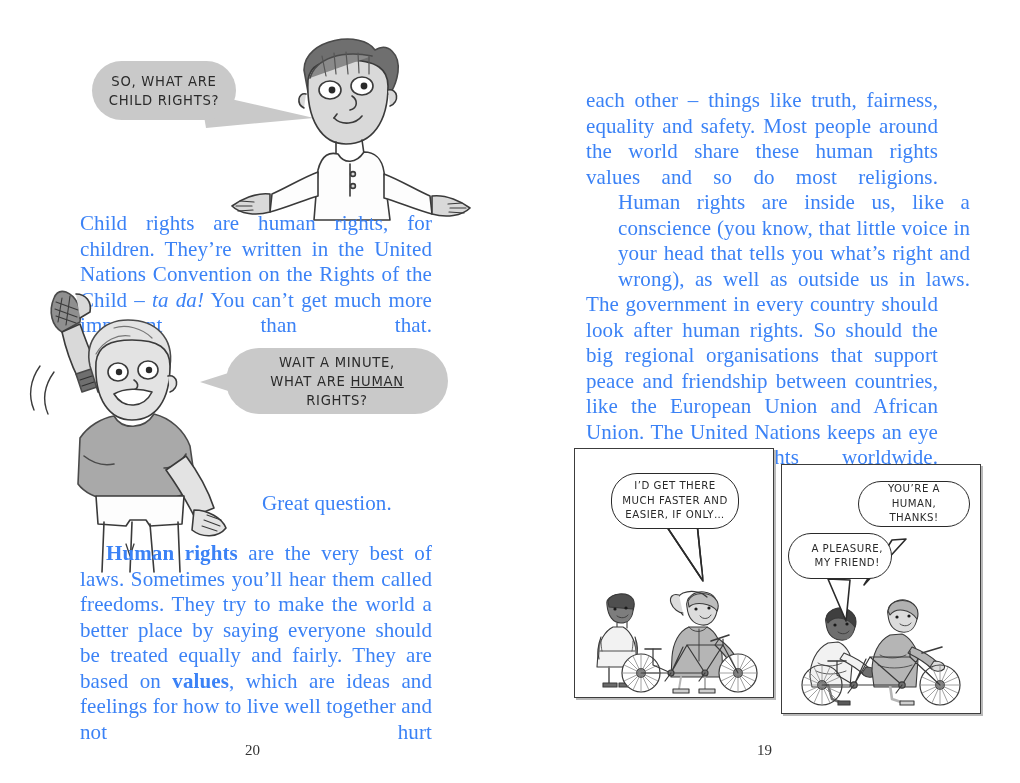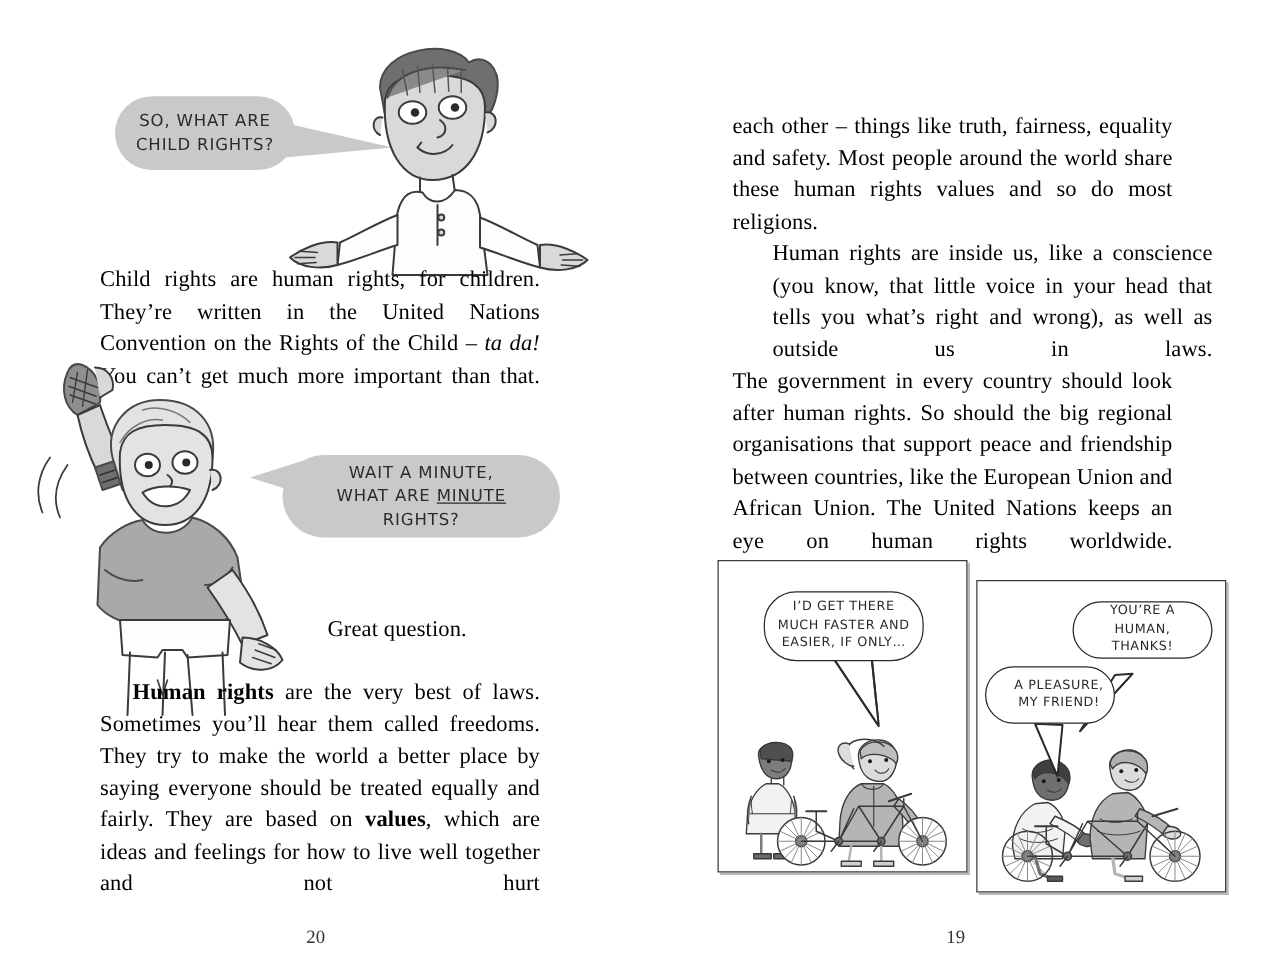--- a/index.html
+++ b/index.html
@@ -14,24 +14,24 @@
     background: #ffffff;
     overflow: hidden;
     font-family: "Liberation Serif", "DejaVu Serif", serif;
     color: #1a1a1a;
   }
 
   
   .body-text {
     position: absolute;
     font-family: "Liberation Serif", "DejaVu Serif", serif;
-    font-size: 18px;
+    font-size: 21px;
     line-height: 25.5px;
     text-align: justify;
-    color: #000000;
+    color: #3b82f6;
     letter-spacing: 0.1px;
   }
   .body-text.last-line-natural {
     text-align-last: left;
   }
   .body-text.justify-all {
     text-align-last: justify;
   }
   .indent { text-indent: 26px; }
   .it { font-style: italic; }
@@ -53,21 +53,20 @@
     display: flex;
     align-items: center;
     justify-content: center;
     text-align: center;
     font-family: "DejaVu Sans", "Liberation Sans", sans-serif;
     font-size: 13.2px;
     letter-spacing: 0.7px;
     line-height: 19px;
     color: #2b2b2b;
     box-sizing: border-box;
-    margin-top: 16px;
   }
   .bubble-grey .u { text-decoration: underline; }
 
   
   .bubble-tail-svg { position: absolute; }
 
   
   .panel {
     position: absolute;
     background: #ffffff;
@@ -213,21 +212,21 @@
       <path d="M108 256 L112 268 L116 256" stroke-width="1.3"></path>
     </g>
   </svg>
 
   <svg class="bubble-tail-svg" style="left:200px; top:366px; width:50px; height:36px;" viewBox="0 0 50 36">
     <path d="M44 2 L0 16 L44 30 Z" fill="#c9c9c9"></path>
   </svg>
   <div class="bubble-grey" style="left:226px; top:348px; width:222px; height:66px; padding:0 16px;">
     <div>
       <div>WAIT A MINUTE,</div>
-      <div><span>WHAT ARE </span><span class="u">MINUTE</span><span> RIGHTS?</span></div>
+      <div><span>WHAT ARE </span><span class="u">HUMAN</span><span> RIGHTS?</span></div>
     </div>
   </div>
 
   <div class="body-text last-line-natural" style="left:262px; top:491px; width:170px;">
     <span>Great question.</span>
   </div>
 
   <div class="body-text justify-all indent" style="left:80px; top:541px; width:352px;">
     <span class="bd">Human rights</span><span> are the very best of laws. Sometimes you’ll hear them called freedoms. They try to make the world a better place by saying everyone should be treated equally and fairly. They are based on </span><span class="bd">values</span><span>, which are ideas and feelings for how to live well together and not hurt</span>
   </div>

